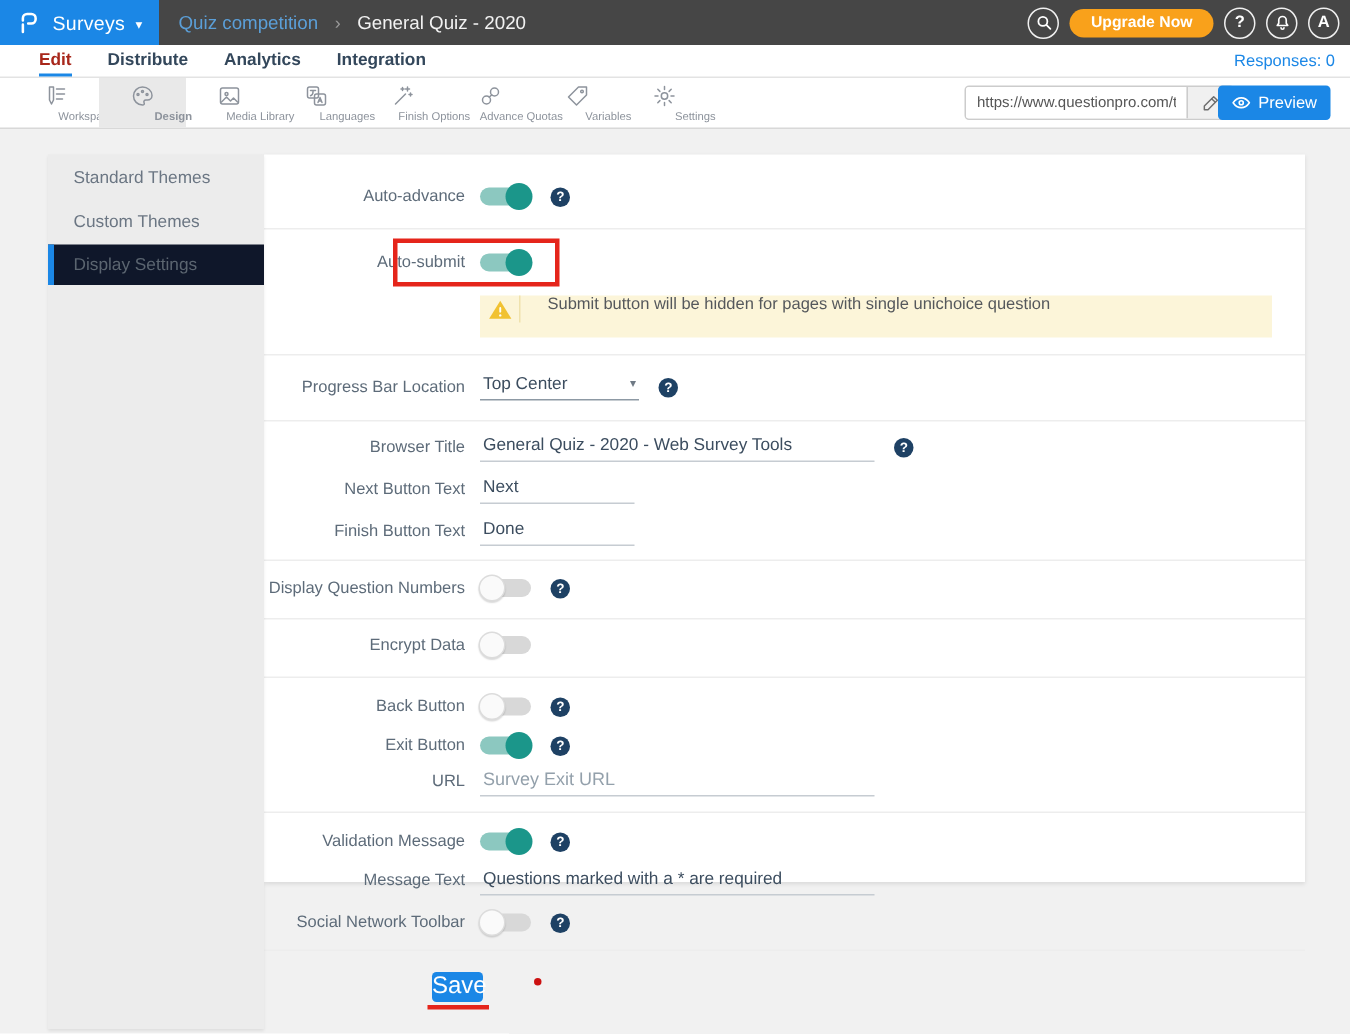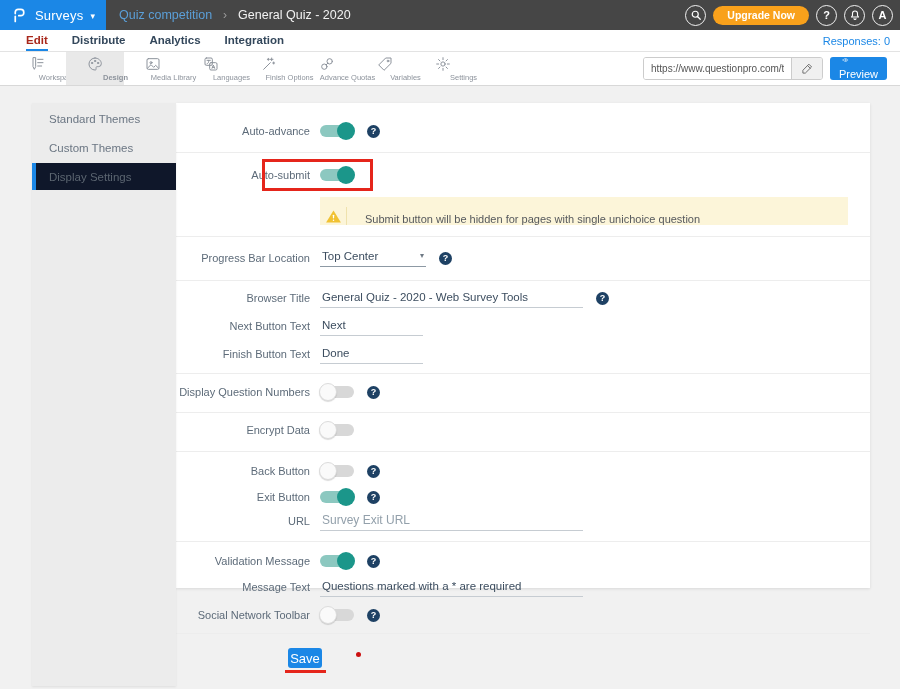--- a/index.html
+++ b/index.html
@@ -28,21 +28,21 @@
 
   
   .toolbar { position:absolute; top:52px; left:0; width:900px; height:34px; background:#fff; border-bottom:1px solid #d8d8d8; z-index:20; }
   .tool-items { display:flex; height:33px; padding-left:8px; }
   .tool-item { width:58px; display:flex; flex-direction:column; align-items:center; justify-content:center; gap:1px; color:#8d939c; cursor:pointer; }
   .tool-item.active { background:#e9e9e9;font-weight:bold; }
   .tool-label { font-size:7.5px; white-space:nowrap;margin-left:41px; }
   .url-group { position:absolute; top:5px; right:77px; width:180px; height:23px; border:1px solid #ccc; border-radius:3px; display:flex; overflow:hidden; background:#fff; }
   .url-input { border:none; outline:none; width:147px; font-size:10px; color:#555; padding:0 7px; font-family:inherit; }
   .url-edit { width:31px; background:#f0f0f0; border-left:1px solid #ccc; display:flex; align-items:center; justify-content:center; cursor:pointer; }
-  .preview-btn { position:absolute; top:5px; right:13px; height:23px; background:#1b87e6; border:none; border-radius:3px; color:#fff; font-size:11px; font-family:inherit; display:flex; align-items:flex-start; gap:5px; padding:0 9px; cursor:pointer;flex-direction:column; }
+  .preview-btn { position:absolute; top:5px; right:13px; height:23px; background:#1b87e6; border:none; border-radius:3px; color:#fff; font-size:11px; font-family:inherit; display:flex; align-items:center; gap:5px; padding:0 9px; cursor:pointer; }
 
   
   .sidebar { position:absolute; left:32px; top:103px; width:144px; height:583px; background:#ececec; box-shadow:0 1px 2px rgba(0,0,0,.08); z-index:5; }
   .side-item { height:27px; display:flex; align-items:center; padding-left:17px; font-size:11.5px; color:#6b7683; cursor:pointer; margin-top:2px; }
   .side-item.active { background:#0f172a; border-left:4px solid #1b87e6; padding-left:13px; color:#5b6570; }
 
   
   .panel { position:absolute; left:176px; top:103px; width:694px; height:485px; background:#fff; box-shadow:0 1px 3px rgba(0,0,0,.1); z-index:4; }
   .divider { position:absolute; left:0; width:694px; height:1px; background:#ededed; }
   .srow { position:absolute; left:0; height:24px; display:flex; align-items:center; }
@@ -59,26 +59,26 @@
   .help-badge { width:13px; height:13px; border-radius:50%; background:#1e4164; color:#fff; font-size:9px; font-weight:bold; display:flex; align-items:center; justify-content:center; cursor:pointer; flex:0 0 auto; }
 
   .uinput { border:none; outline:none; border-bottom:1px solid #c6ccd2; background:transparent; font-size:11.5px; color:#3c4d5f; padding:2px 2px 4px 2px; font-family:inherit; }
   .uinput::placeholder { color:#93a0ab; font-size:12px; }
   .w-lg { width:263px; }
   .w-sm { width:103px; }
 
   .select-box { width:106px; border-bottom:1px solid #8d99a4; display:flex; align-items:center; justify-content:space-between; font-size:11.5px; color:#3c4d5f; padding:0 2px 4px 2px; cursor:pointer; }
   .select-arrow { font-size:8px; color:#6f7a85; }
 
-  .warning { position:absolute; left:144px; top:94px; width:528px; height:28px; background:#fcf5d9; display:flex; align-items:flex-end; }
+  .warning { position:absolute; left:144px; top:94px; width:528px; height:28px; background:#fcf5d9; display:flex; align-items:flex-start; }
   .warn-icon-wrap { width:27px; height:18px; display:flex; align-items:center; justify-content:center; border-right:1px solid #efe2ad; }
   .warn-text { margin-left:18px; font-size:11px; color:#55585c; }
 
   .annotation-box { position:absolute; left:86px; top:56px; width:111px; height:32px; border:3px solid #e5251b; z-index:6; pointer-events:none; }
-  .save-btn { position:absolute; left:112px; top:545px; width:34px; height:20px; background:#1b87e6; border:none; border-radius:3px; color:#fff; font-size:13px; font-family:inherit; cursor:pointer; }
+  .save-btn { position:absolute; left:112px; top:545px; width:34px; height:20px; background:#1b87e6; border:none; border-radius:3px; color:#fff; font-size:16px; font-family:inherit; cursor:pointer; }
   .annotation-underline { position:absolute; left:109px; top:567px; width:41px; height:3px; background:#e5251b; }
   .annotation-dot { position:absolute; left:180px; top:549px; width:5px; height:5px; border-radius:50%; background:#cc1111; }
 </style>
 </head>
 <body>
 
 <div class="topbar">
   <div class="brand">
     <svg width="17" height="20" viewBox="0 0 24 24" fill="none" stroke="#fff" stroke-width="2.4" stroke-linecap="round" stroke-linejoin="round">
         <path d="M6 21v-7"></path>

